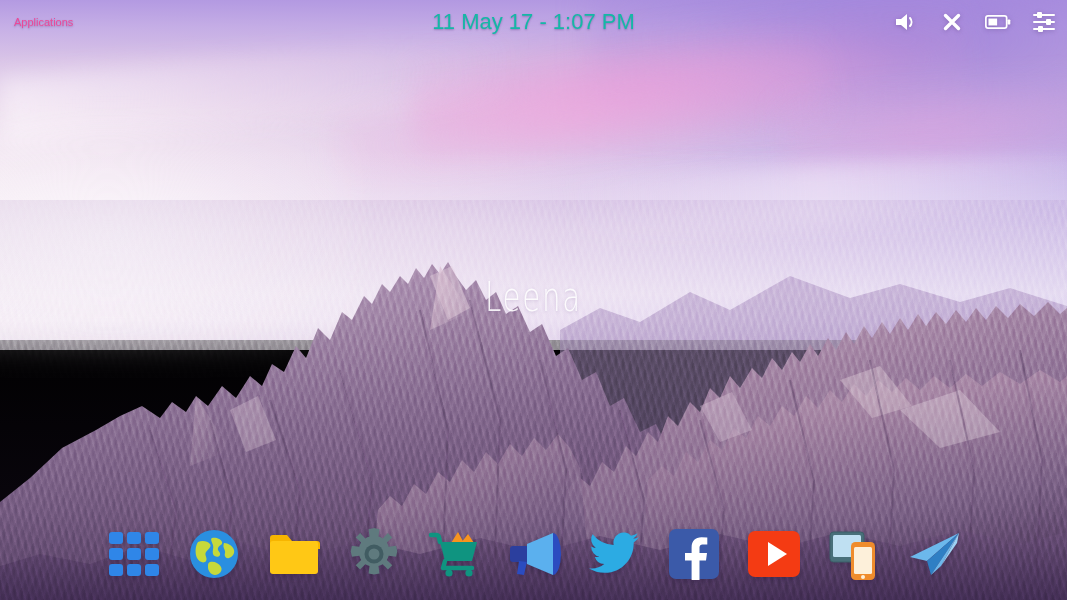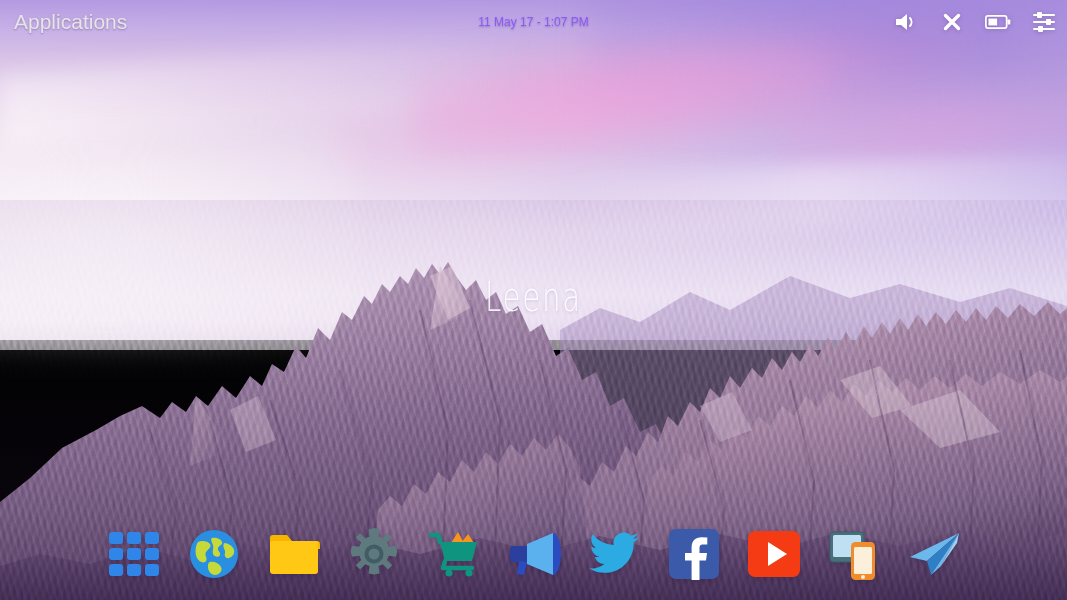--- a/index.html
+++ b/index.html
@@ -160,31 +160,31 @@
   .topbar {
     position:absolute; left:0; top:0; width:1067px; height:44px;
     display:flex; align-items:center;
     z-index:20;
   }
   .topbar-left {
     position:absolute; left:8px; top:0; height:44px;
     display:flex; align-items:center; padding:0 6px;
   }
   .applications-label {
-    color:#e5e5e5; font-size:21px; font-weight:400;
+    color:#ec4899; font-size:11px; font-weight:400;
     text-shadow:0 1px 2px rgba(90,60,130,0.45);
     cursor:pointer;
   }
   .topbar-center {
     position:absolute; left:0; top:0; width:1067px; height:44px;
     display:flex; align-items:center; justify-content:center;
     pointer-events:none;
   }
   .clock-label {
-    color:#8b5cf6; font-size:12px; font-weight:400;
+    color:#14b8a6; font-size:22px; font-weight:400;
     text-shadow:0 1px 2px rgba(90,60,130,0.45);
     pointer-events:auto; cursor:default;text-align:right;
   }
   .topbar-right {
     position:absolute; right:10px; top:0; height:44px;
     display:flex; align-items:center; gap:20px;
   }
   .tray-icon {
     display:flex; align-items:center; justify-content:center;
     width:26px; height:26px; cursor:pointer;

